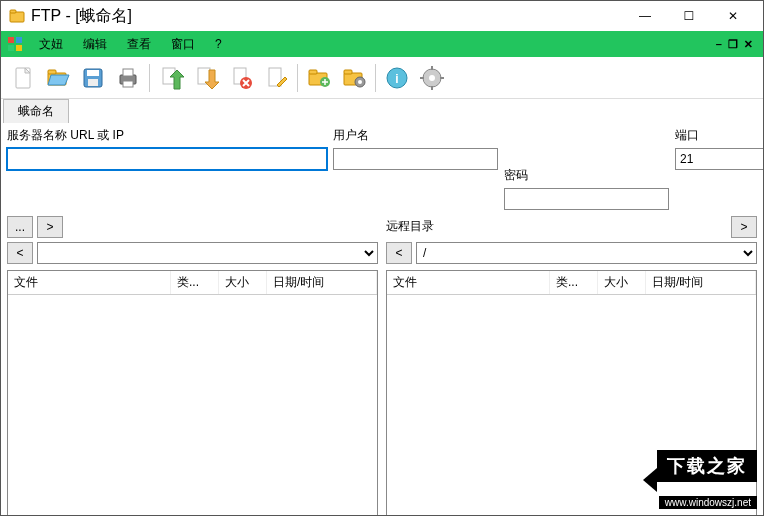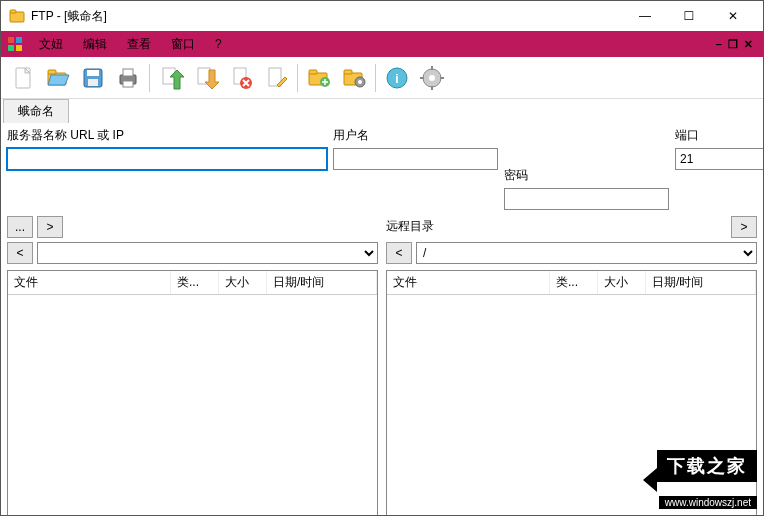--- a/index.html
+++ b/index.html
@@ -1,24 +1,24 @@
 <!DOCTYPE html>
 <html><head>
 <meta charset="utf-8">
 <style>
 * { box-sizing: border-box; margin: 0; padding: 0; font-family: "Microsoft YaHei", "SimSun", sans-serif; font-size: 12px; }
 body { width: 764px; height: 516px; background: #fff; border: 1px solid #555; position: relative; overflow: hidden; }
 
 .titlebar { height: 30px; display: flex; align-items: center; padding: 0 8px; background: #fff; }
 .titlebar .app-icon { width: 16px; height: 16px; margin-right: 6px; }
-.titlebar .title { flex: 1; font-size: 12px; }
+.titlebar .title { flex: 1; font-size: 16px; }
 .win-controls { display: flex; gap: 0; }
 .win-btn { width: 44px; height: 28px; display: flex; align-items: center; justify-content: center; cursor: pointer; }
 
-.menubar { height: 26px; display: flex; align-items: center; padding: 0 4px; background: #be185d; gap: 0; }
+.menubar { height: 26px; display: flex; align-items: center; padding: 0 4px; background: #22c55e; gap: 0; }
 .menubar .menu-icon { width: 16px; height: 16px; margin: 0 6px 0 2px; }
 .menubar .menu-item { padding: 3px 10px; cursor: pointer; }
 .sub-controls { margin-left: auto; display: flex; gap: 6px; padding-right: 6px; }
 .sub-controls span { cursor: pointer; font-size: 11px; font-weight: bold; }
 
 .toolbar { height: 42px; display: flex; align-items: center; padding: 2px 6px; gap: 3px; background: #fff; border-bottom: 1px solid #ddd; }
 .tool-btn { width: 32px; height: 32px; display: flex; align-items: center; justify-content: center; cursor: pointer; border-radius: 2px; }
 .toolbar .sep { width: 1px; height: 28px; background: #ccc; margin: 0 2px; }
 
 .tabbar { height: 22px; display: flex; align-items: flex-start; background: #fff; padding-left: 2px; }

